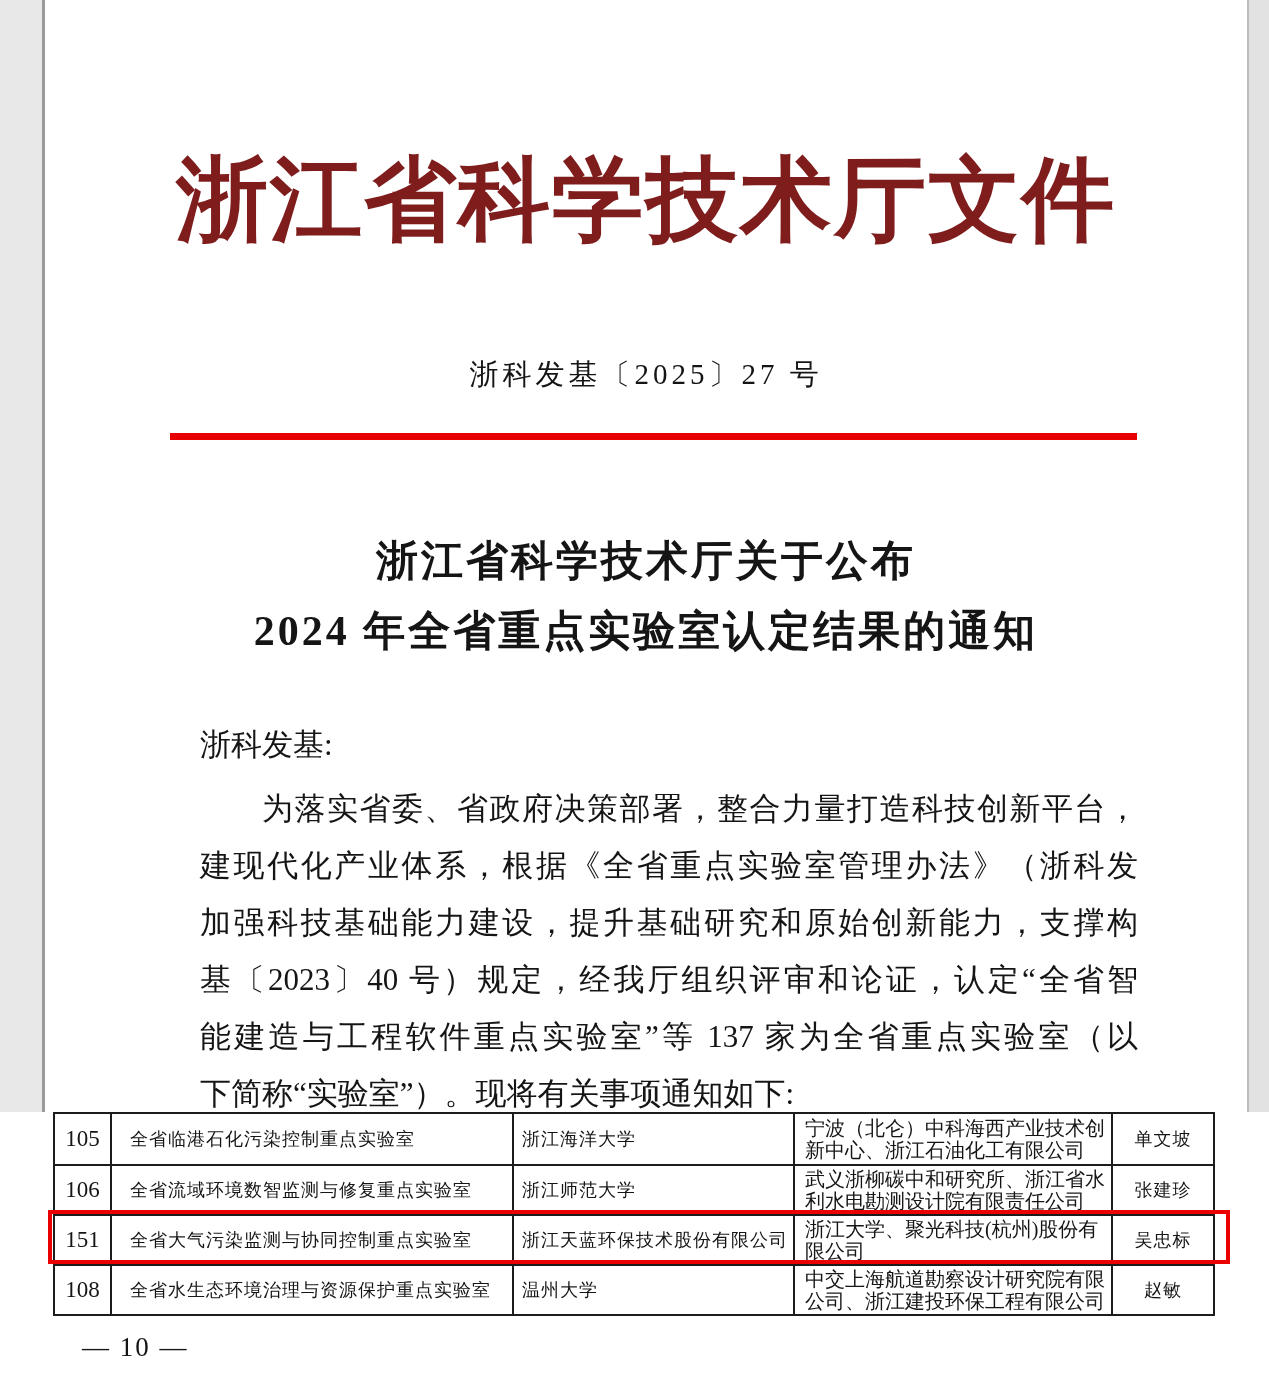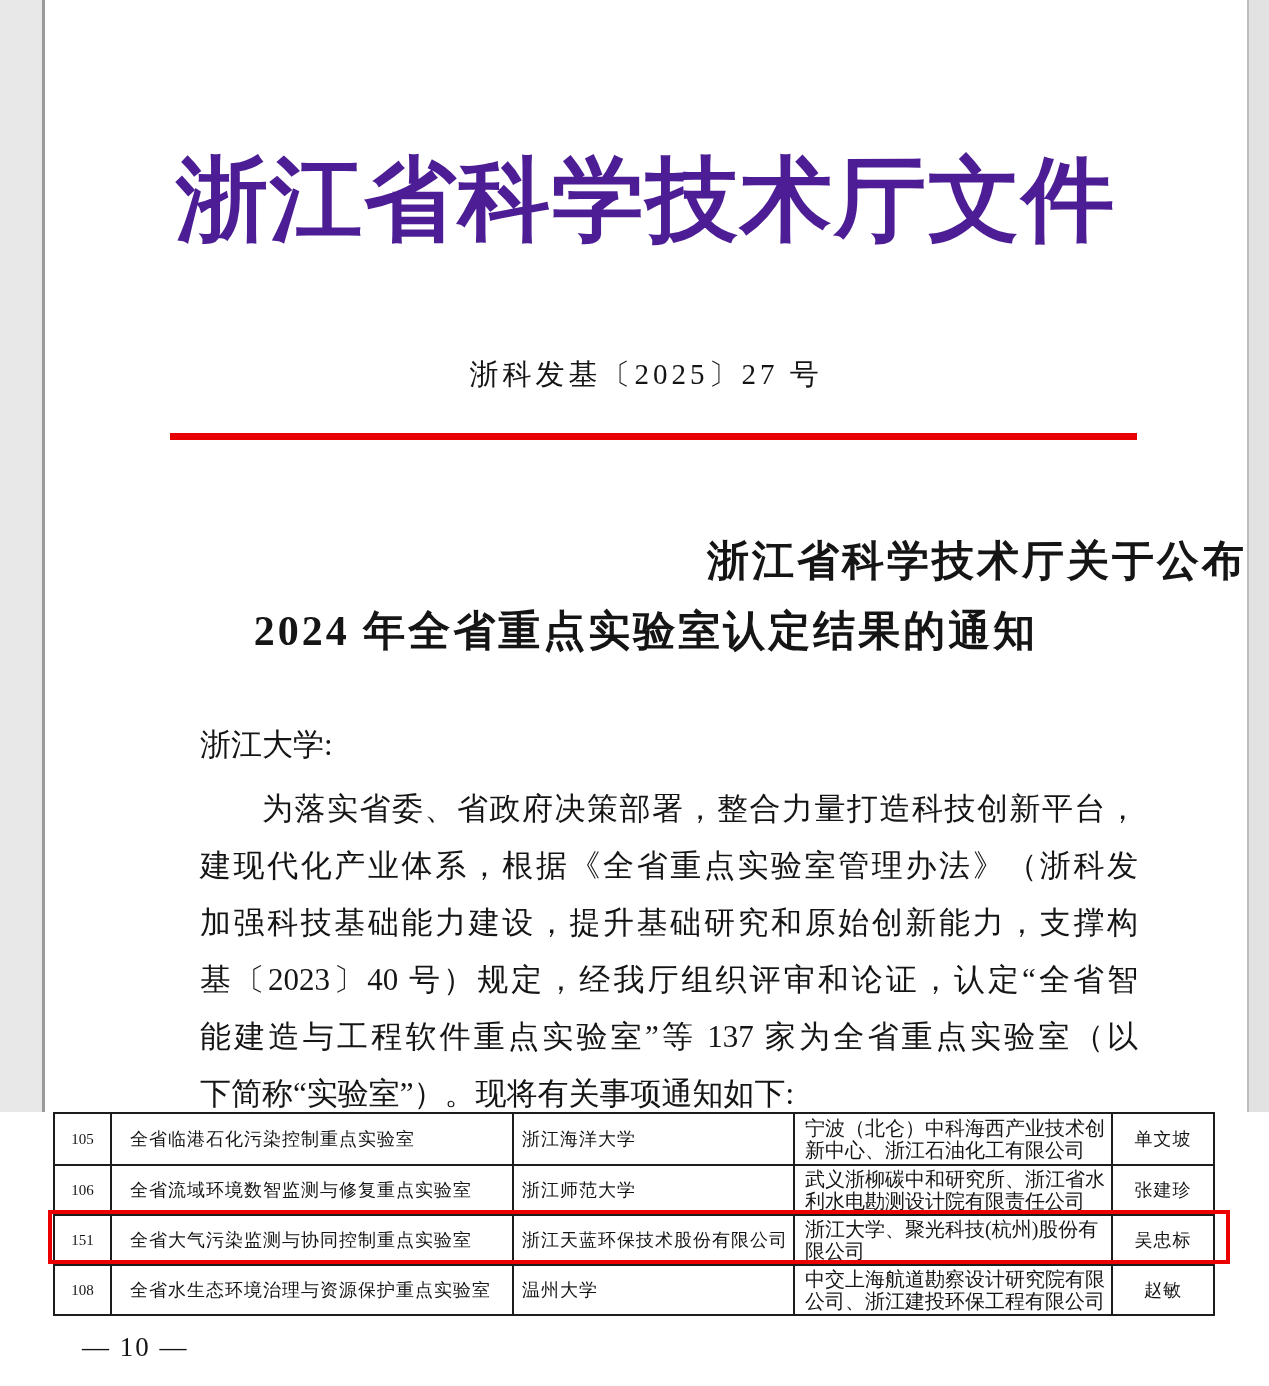--- a/index.html
+++ b/index.html
@@ -26,21 +26,21 @@
     position:absolute; right:0; top:0;
     width:22px; height:1112px;
     background:#e2e2e2;
     border-left:2px solid #bdbdbd;
   }
   
   .agency-header {
     position:absolute; top:138px; left:45px; right:22px;
     text-align:center;
     font-size:92px; font-weight:bold;
-    color:#4c1d95;
+    color:#7f1d1d;
     letter-spacing:2px;
     white-space:nowrap;
   }
   .doc-number {
     position:absolute; top:355px; left:45px; right:22px;
     text-align:center;
     font-size:29px;
     letter-spacing:4px;
   }
   .red-rule {
@@ -49,21 +49,21 @@
     background:#e80000;
   }
   .notice-title-1, .notice-title-2 {
     position:absolute; left:45px; right:22px;
     text-align:center;
     font-weight:bold;
     font-size:42px;
     letter-spacing:3px;
     white-space:nowrap;
   }
-  .notice-title-1 { top:533px;text-align:right; }
+  .notice-title-1 { top:533px; }
   .notice-title-2 { top:603px; }
   .salutation {
     position:absolute; top:724px; left:200px;
     font-size:31px;
   }
   .body-text {
     position:absolute; top:780px; left:200px;
     width:938px;
     font-size:31px;
   }
@@ -90,21 +90,21 @@
   table.results td {
     border:2px solid #1c1c1c;
     vertical-align:middle;
     overflow:hidden;
   }
   .col-num      { width:57px;  }
   .col-lab      { width:402px; }
   .col-inst     { width:281px; }
   .col-partner  { width:318px; }
   .col-director { width:102px; }
-  td.cell-num      { text-align:center; font-size:15px; }
+  td.cell-num      { text-align:center; font-size:23px; }
   td.cell-lab      { font-size:18px; padding-left:18px; letter-spacing:1px; }
   td.cell-inst     { font-size:18px; padding-left:8px; letter-spacing:1px; }
   td.cell-partner  { font-size:20px; padding:2px 2px 2px 10px; line-height:22px; }
   td.cell-director { text-align:center; font-size:18px; letter-spacing:1px; }
   tr.r105 { height:52px; }
   tr.r106 { height:49px; }
   tr.r107 { height:49px; }
   tr.r108 { height:47px; }
   .row-highlight {
     position:absolute;
@@ -129,21 +129,21 @@
 
   <div class="agency-header">浙江省科学技术厅文件</div>
 
   <div class="doc-number">浙科发基〔2025〕27 号</div>
 
   <div class="red-rule"></div>
 
   <div class="notice-title-1">浙江省科学技术厅关于公布</div>
   <div class="notice-title-2">2024 年全省重点实验室认定结果的通知</div>
 
-  <div class="salutation">浙江大学:</div>
+  <div class="salutation">浙科发基:</div>
 
   <div class="body-text">
     <div class="body-line indent">为落实省委、省政府决策部署，整合力量打造科技创新平台，</div>
     <div class="body-line">建现代化产业体系，根据《全省重点实验室管理办法》（浙科发</div>
     <div class="body-line">加强科技基础能力建设，提升基础研究和原始创新能力，支撑构</div>
     <div class="body-line">基〔2023〕40 号）规定，经我厅组织评审和论证，认定“全省智</div>
     <div class="body-line">能建造与工程软件重点实验室”等 137 家为全省重点实验室（以</div>
     <div class="body-line last">下简称“实验室”）。现将有关事项通知如下:</div>
   </div>
 

